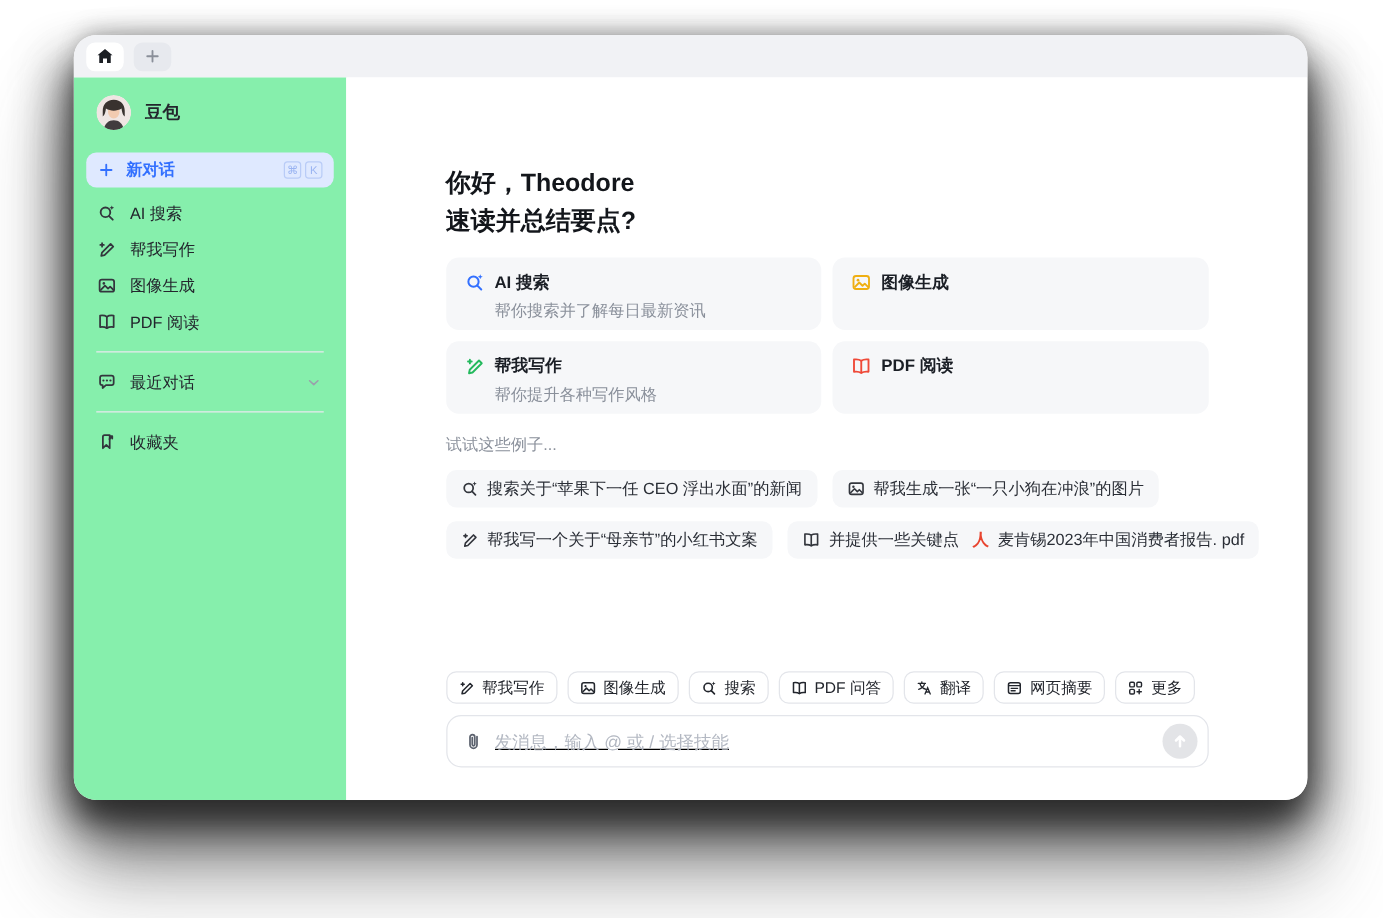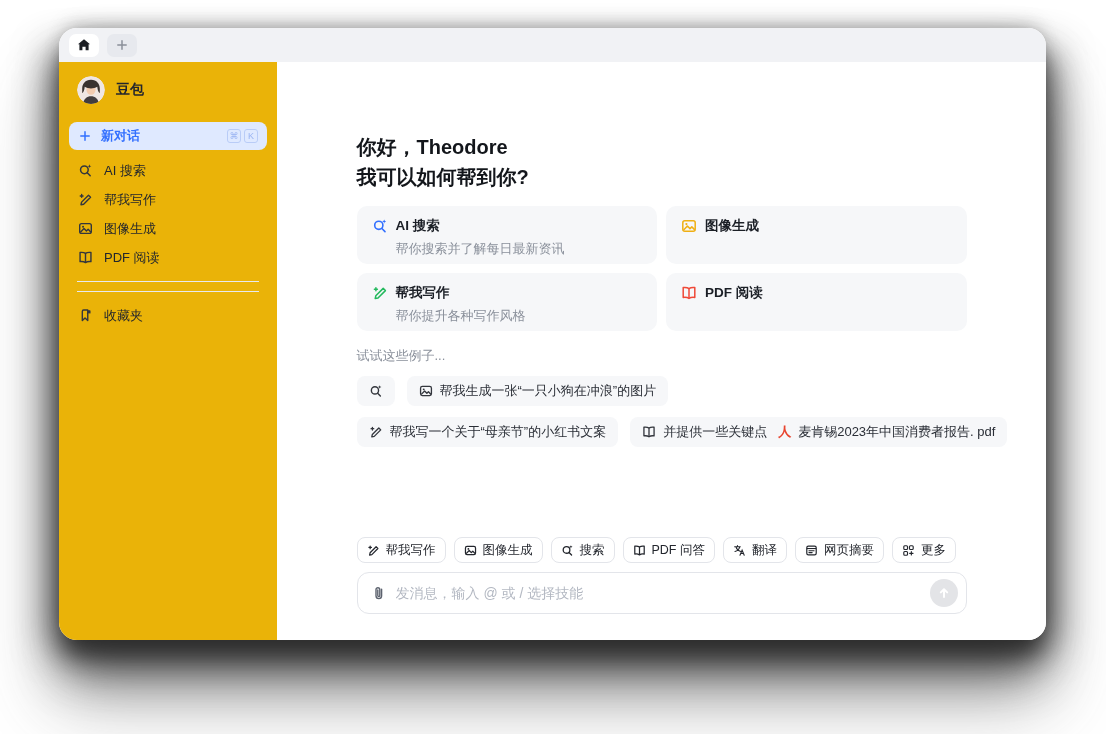--- a/index.html
+++ b/index.html
@@ -21,21 +21,21 @@
   
   .tabbar{ height:34px; background:#f1f2f5; display:flex; align-items:center;
     padding-left:10px; gap:8px; }
   .tab{ width:30px; height:23px; border-radius:7px; display:flex;
     align-items:center; justify-content:center; cursor:pointer; }
   .tab.active{ background:#fff; }
   .tab.newtab{ background:#e7e9ee; }
 
   
   .winbody{ display:flex; height:578px; }
-  .sidebar{ width:218px; background:#eab308; padding:10px 10px 0 10px; flex-shrink:0;text-align:center; }
+  .sidebar{ width:218px; background:#86efac; padding:10px 10px 0 10px; flex-shrink:0;text-align:center; }
   .mainarea{ flex:1; background:#fff; display:flex; justify-content:center; }
 
   
   .profile{ display:flex; align-items:center; gap:11px; padding:4px 8px; height:36px; }
   .profile-name{ font-size:14px; font-weight:600; color:#23262d; }
   .newchat{ margin-top:14px; height:28px; border-radius:8px; background:#dfe9ff;
     display:flex; align-items:center; gap:9px; padding:0 9px; cursor:pointer; }
   .newchat-label{ color:#3370ff; font-size:13px; font-weight:700; }
   .keycaps{ margin-left:auto; display:flex; gap:3px; }
   .keycap{ width:14px; height:14px; border:1px solid #b9ccf7; border-radius:3px;
@@ -64,21 +64,21 @@
   .pdf-glyph{ color:#e8442f; font-weight:700; font-size:13px; margin-left:4px; }
 
   .spacer{ flex:1; }
 
   .skills{ display:flex; gap:8px; }
   .skill{ height:26px; padding:0 9px; border:1px solid #e3e5ea; border-radius:8px;
     background:#fff; display:inline-flex; align-items:center; gap:6px;
     font-size:12.5px; color:#23262d; font-weight:500; cursor:pointer; white-space:nowrap; }
 
   .inputbar{ margin-top:9px; height:42px; border:1px solid #e3e5ea; border-radius:12px;
-    display:flex; align-items:center; gap:9px; padding:0 8px 0 13px; background:#fff; }
+    display:flex; align-items:center; gap:9px; padding:0 8px 0 13px; background:#fff;text-decoration:underline; }
   .inputbar input{ flex:1; border:none; outline:none; font-size:14px; color:#23262d;
     background:transparent; font-family:inherit; }
   .inputbar input::placeholder{ color:#b3b8c2; }
   .sendbtn{ width:28px; height:28px; border-radius:50%; background:#e3e4e7; border:none;
     display:flex; align-items:center; justify-content:center; cursor:pointer; flex-shrink:0; }
 
   .ic{ flex-shrink:0; display:block; }
 </style>
 </head>
 <body>
@@ -213,35 +213,44 @@
         <div class="navitem">
           <svg class="ic" width="15" height="15" viewBox="0 0 16 16" style="color:#33363d">
               <use href="#i-book"></use>
             </svg>
           <span>PDF 阅读</span>
         </div>
       </div>
 
       <div class="divider"></div>
 
+      <div class="navitem">
+        <svg class="ic" width="15" height="15" viewBox="0 0 16 16" style="color:#33363d">
+            <use href="#i-chat"></use>
+          </svg>
+        <span>最近对话</span>
+        <svg class="ic chev" width="14" height="14" viewBox="0 0 16 16" style="color:#9aa0ab">
+            <use href="#i-chevron-down"></use>
+          </svg>
+      </div>
 
       <div class="divider"></div>
 
       <div class="navitem">
         <svg class="ic" width="15" height="15" viewBox="0 0 16 16" style="color:#33363d">
             <use href="#i-bookmark"></use>
           </svg>
         <span>收藏夹</span>
       </div>
     </aside>
 
     <main class="mainarea">
       <div class="content">
         <div class="greet">你好，Theodore</div>
-        <div class="greet">我可以如何帮到你?</div>
+        <div class="greet">速读并总结要点?</div>
 
         <div class="cards">
           <div class="card">
             <div class="card-head">
               <svg class="ic" width="16" height="16" viewBox="0 0 16 16" style="color:#3370ff">
                   <use href="#i-search"></use>
                 </svg>
               <span class="card-title">AI 搜索</span>
             </div>
             <div class="card-desc">帮你搜索并了解每日最新资讯</div>
@@ -273,20 +282,21 @@
           </div>
         </div>
 
         <div class="examples-title">试试这些例子...</div>
 
         <div class="chip-row">
           <div class="chip">
             <svg class="ic" width="14" height="14" viewBox="0 0 16 16" style="color:#33363d">
                 <use href="#i-search"></use>
               </svg>
+            <span>搜索关于“苹果下一任 CEO 浮出水面”的新闻</span>
           </div>
           <div class="chip">
             <svg class="ic" width="14" height="14" viewBox="0 0 16 16" style="color:#33363d">
                 <use href="#i-image"></use>
               </svg>
             <span>帮我生成一张“一只小狗在冲浪”的图片</span>
           </div>
         </div>
         <div class="chip-row">
           <div class="chip">

